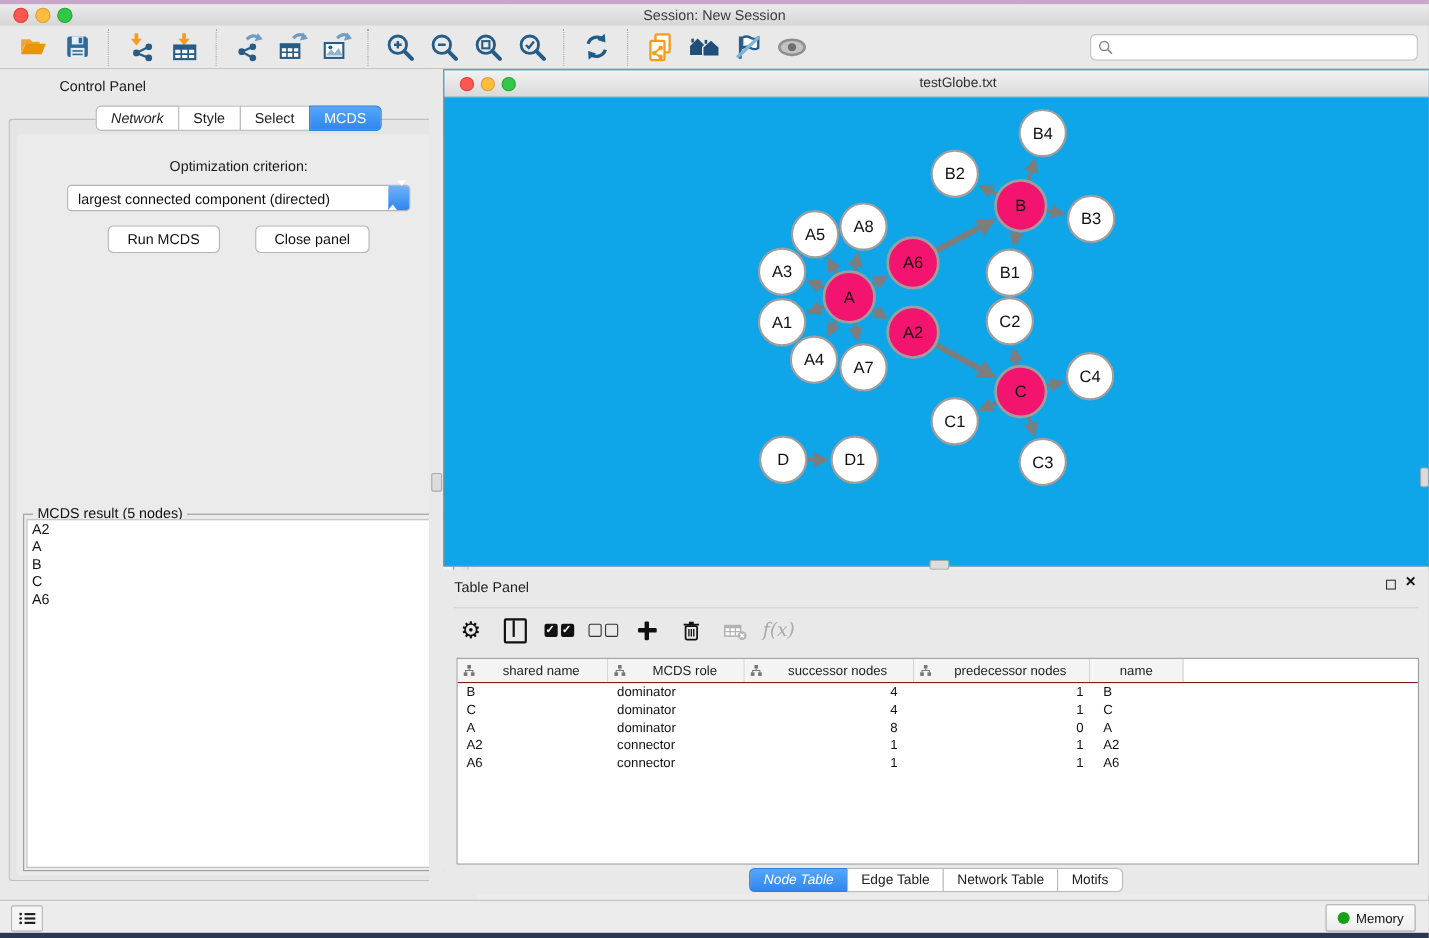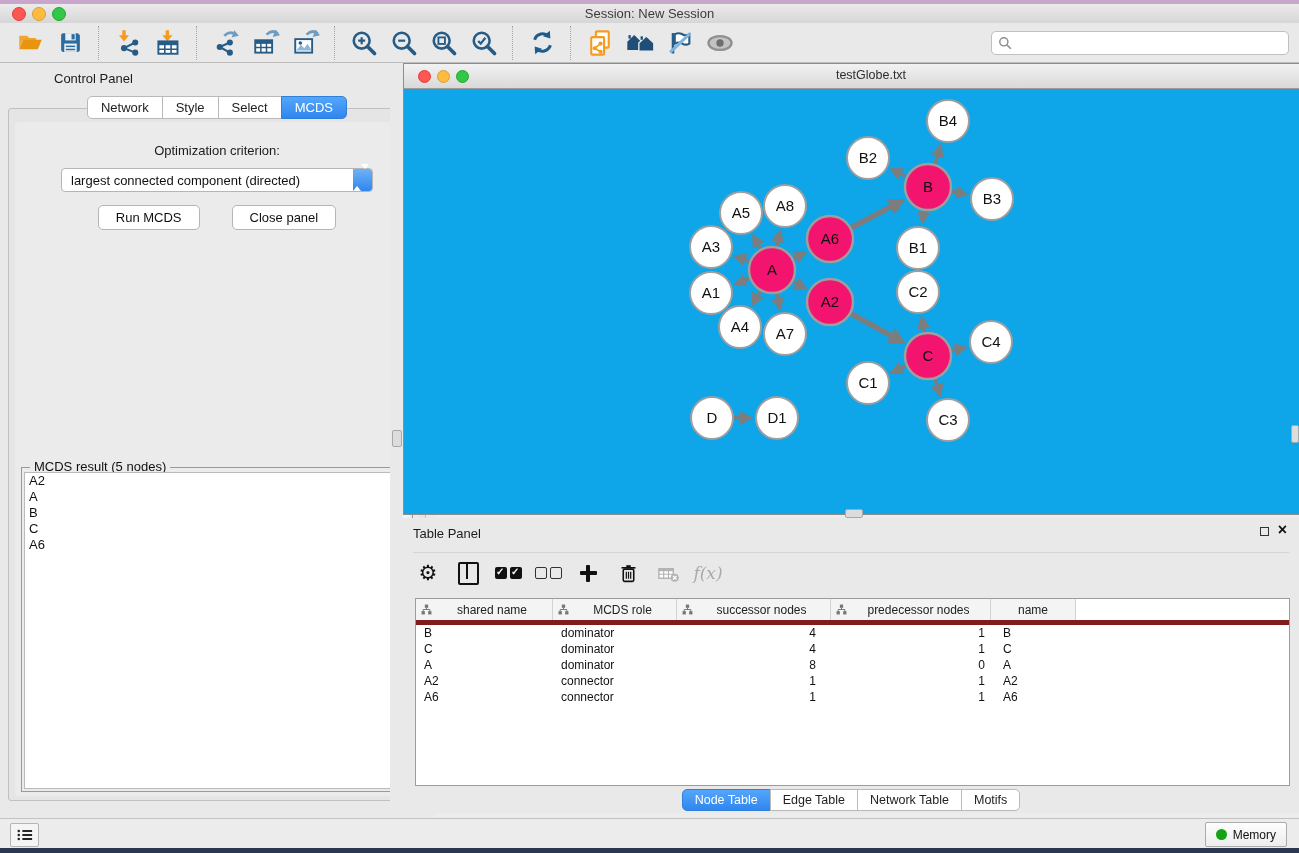--- a/index.html
+++ b/index.html
@@ -29,21 +29,21 @@
   .panel-head{position:relative;height:28px;}
   .panel-head .ph-title{position:absolute;left:10px;top:8px;font-size:13px;color:#1c1c1c;}
   .ph-float{position:absolute;top:10px;width:9px;height:9px;border:1.5px solid #333;box-sizing:border-box;}
   .ph-close{position:absolute;top:3px;font-size:16px;font-weight:bold;color:#111;line-height:20px;}
   #control-panel .ph-float{right:26px;}
   #control-panel .ph-close{right:8px;}
   .seg-tabs{display:flex;}
   #control-tabs{position:absolute;left:0;right:0;top:33px;justify-content:center;z-index:3;}
   .seg-tabs .tab{background:#fff;border:1px solid #b9b9b9;color:#222;font-size:13px;padding:3px 13px;
                  margin-left:-1px;cursor:default;}
-  .seg-tabs .tab:first-child{border-radius:5px 0 0 5px;margin-left:0;}
+  .seg-tabs .tab:first-child{border-radius:5px 0 0 5px;margin-left:0;font-style:italic;}
   .seg-tabs .tab:last-child{border-radius:0 5px 5px 0;}
   .seg-tabs .tab.selected{background:linear-gradient(#55a6fb,#2f86ee);border-color:#2f80d9;color:#fff;}
   #cp-pane{position:absolute;left:8px;right:8px;top:45px;bottom:17px;border:1px solid #c0c0c0;
            border-radius:3px;background:#e5e5e5;}
   #cp-inner{position:absolute;left:6px;right:6px;top:13px;bottom:4px;background:#ebebeb;border-radius:4px;}
   #opt-label{margin-top:21px;text-align:center;font-size:13px;color:#1b1b1b;}
   #criterion{position:relative;margin:10px auto 0;width:312px;height:24px;background:#fff;
              border:1px solid #b5b5b5;border-radius:4px;box-sizing:border-box;}
   #criterion .crit-text{position:absolute;left:9px;top:4px;font-size:13px;color:#111;white-space:nowrap;}
   #criterion .stepper{position:absolute;right:0;top:0;width:19px;height:22px;border-radius:0 3px 3px 0;
@@ -89,21 +89,21 @@
   .cb{width:12px;height:12px;border-radius:2px;position:relative;}
   .cb.checked{background:#111;}
   .cb.checked::after{content:"\2713";position:absolute;left:1.5px;top:-1.5px;color:#fff;font-size:10px;font-weight:bold;}
   .cb.empty{border:1.6px solid #333;box-sizing:border-box;}
   .plus{position:relative;width:17px;height:17px;}
   .plus::before{content:"";position:absolute;left:0;top:6.4px;width:17px;height:4.2px;background:#111;border-radius:1px;}
   .plus::after{content:"";position:absolute;left:6.4px;top:0;width:4.2px;height:17px;background:#111;border-radius:1px;}
   .fx{font-family:"DejaVu Serif",serif;font-style:italic;font-size:17px;color:#aaa;}
   #data-table{position:absolute;left:12px;top:80px;width:875px;height:188px;background:#fff;
               border:1px solid #9c9c9c;box-sizing:border-box;overflow:hidden;}
-  .dt-header{display:flex;height:21px;border-bottom:5px solid #7f1d1d;}
+  .dt-header{display:flex;height:21px;border-bottom:1px solid #7f1d1d;}
   .dt-hcell{display:flex;align-items:center;background:#f4f4f4;border-right:1px solid #d2d2d2;
             font-size:12px;color:#222;box-sizing:border-box;position:relative;}
   .dt-hcell .hlabel{flex:1;text-align:center;padding:0 4px;}
   .dt-hcell svg{margin-left:5px;flex:none;}
   .dt-row{display:flex;height:16px;}
   .dt-cell{font-size:12px;color:#111;line-height:16px;box-sizing:border-box;white-space:nowrap;overflow:hidden;}
   #table-tabs{position:absolute;left:0;right:0;top:271px;justify-content:center;}
   #table-tabs .tab{font-size:12.5px;padding:3px 12px;}
   
   #status-bar{position:absolute;left:0;top:818px;width:1299px;height:30px;background:#ececec;border-top:1px solid #c2c2c2;}

